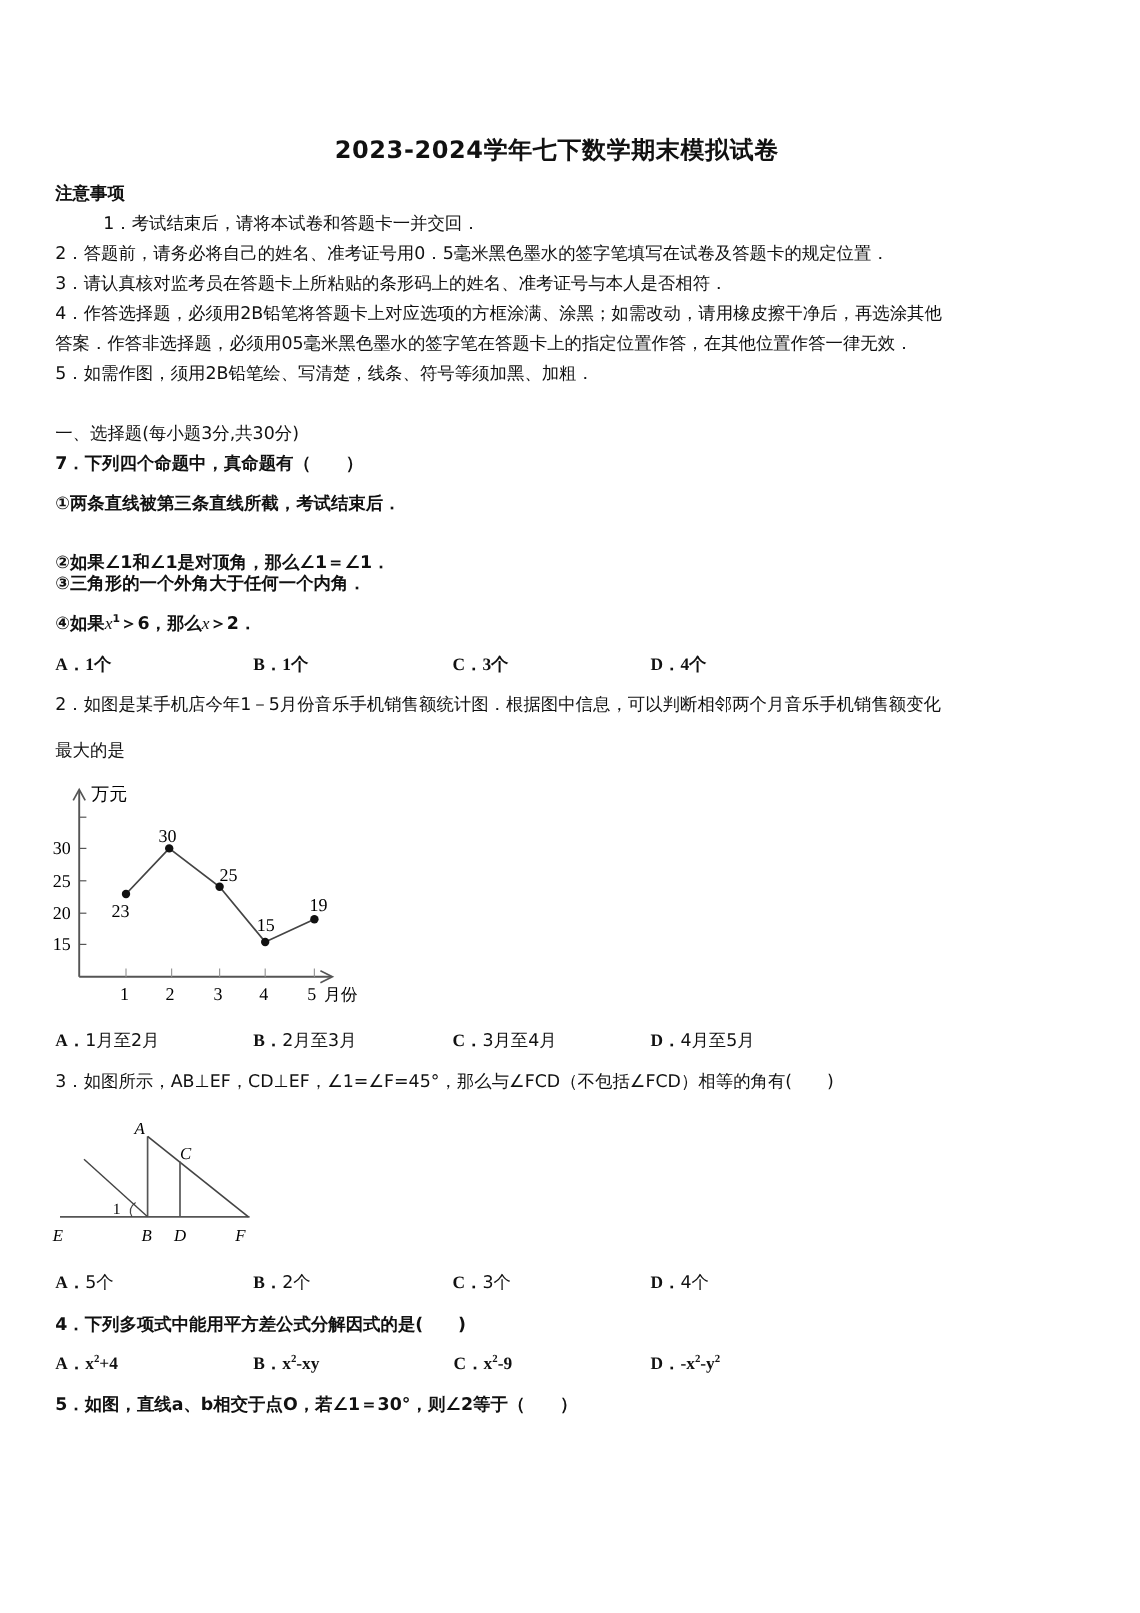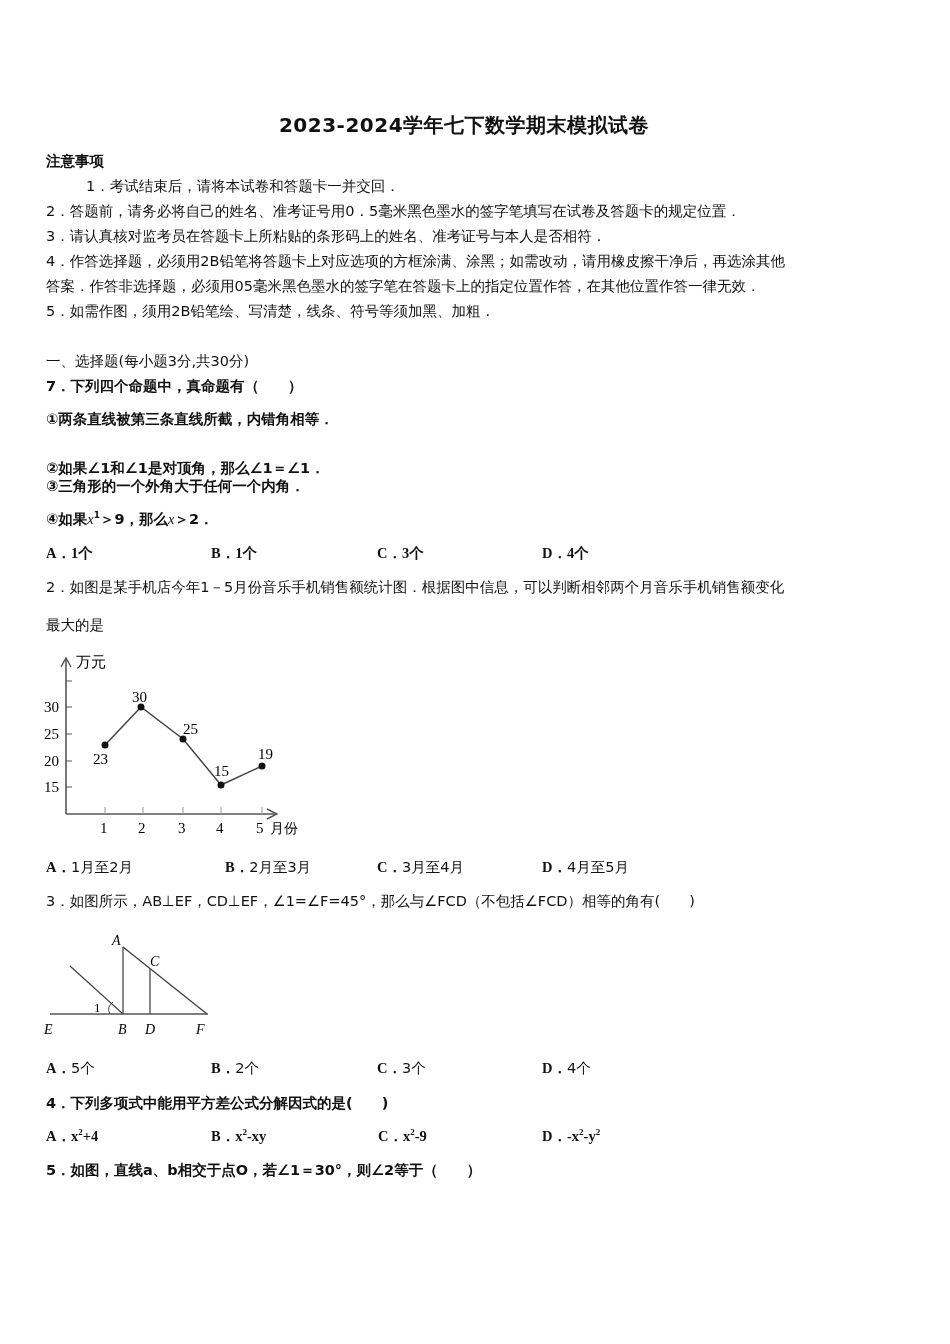--- a/index.html
+++ b/index.html
@@ -24,25 +24,25 @@
 <div class="line notice" style="top:177px;margin-left:40px;">1．考试结束后，请将本试卷和答题卡一并交回．</div>
 <div class="line notice" style="top:202px;">2．答题前，请务必将自己的姓名、准考证号用0．5毫米黑色墨水的签字笔填写在试卷及答题卡的规定位置．</div>
 <div class="line notice" style="top:227px;">3．请认真核对监考员在答题卡上所粘贴的条形码上的姓名、准考证号与本人是否相符．</div>
 <div class="line notice" style="top:252px;">4．作答选择题，必须用2B铅笔将答题卡上对应选项的方框涂满、涂黑；如需改动，请用橡皮擦干净后，再选涂其他</div>
 <div class="line notice" style="top:277px;">答案．作答非选择题，必须用05毫米黑色墨水的签字笔在答题卡上的指定位置作答，在其他位置作答一律无效．</div>
 <div class="line notice" style="top:302px;">5．如需作图，须用2B铅笔绘、写清楚，线条、符号等须加黑、加粗．</div>
 
 <div class="line" style="top:352px;">一、选择题(每小题3分,共30分)</div>
 
 <div class="line" style="top:377px;font-weight:bold;">7．下列四个命题中，真命题有（　　）</div>
-<div class="line" style="top:410px;font-weight:bold;">①两条直线被第三条直线所截，内错角相等．</div>
+<div class="line" style="top:410px;font-weight:bold;">①两条直线被第三条直线所截，考试结束后．</div>
 <div class="line" style="top:443px;font-weight:bold;margin-top:16px;">②如果∠1和∠1是对顶角，那么∠1＝∠1．</div>
 <div class="line" style="top:477px;font-weight:bold;">③三角形的一个外角大于任何一个内角．</div>
 <div class="line" style="top:510px;font-weight:bold;">
-  <span>④如果</span><i class="var">x</i><sup>1</sup><span>＞9，那么</span><i class="var">x</i><span>＞2．</span>
+  <span>④如果</span><i class="var">x</i><sup>1</sup><span>＞6，那么</span><i class="var">x</i><span>＞2．</span>
 </div>
 <div class="opts" style="top:544px;">
   <div class="opt serif" style="left:0;"><span>A．</span><span>1个</span></div>
   <div class="opt serif" style="left:165px;"><span>B．</span><span>1个</span></div>
   <div class="opt serif" style="left:331px;"><span>C．</span><span>3个</span></div>
   <div class="opt serif" style="left:496px;"><span>D．</span><span>4个</span></div>
 </div>
 
 <div class="line" style="top:578px;">2．如图是某手机店今年1－5月份音乐手机销售额统计图．根据图中信息，可以判断相邻两个月音乐手机销售额变化</div>
 <div class="line" style="top:616px;">最大的是</div>
@@ -85,21 +85,21 @@
   <circle cx="222" cy="121" r="3.5" fill="#111"></circle>
   <text x="53" y="119" font-size="15">23</text>
   <text x="92" y="57" font-size="15">30</text>
   <text x="143" y="89" font-size="15">25</text>
   <text x="174" y="131" font-size="15">15</text>
   <text x="218" y="114" font-size="15">19</text>
 </svg>
 
 <div class="opts" style="top:858px;">
   <div class="opt" style="left:0;"><span class="lbl">A．</span><span>1月至2月</span></div>
-  <div class="opt" style="left:165px;margin-left:14px;"><span class="lbl">B．</span><span>2月至3月</span></div>
+  <div class="opt" style="left:165px;"><span class="lbl">B．</span><span>2月至3月</span></div>
   <div class="opt" style="left:331px;"><span class="lbl">C．</span><span>3月至4月</span></div>
   <div class="opt" style="left:496px;"><span class="lbl">D．</span><span>4月至5月</span></div>
 </div>
 
 <div class="line" style="top:892px;">3．如图所示，AB⊥EF，CD⊥EF，∠1=∠F=45°，那么与∠FCD（不包括∠FCD）相等的角有(　　)</div>
 
 <svg style="position:absolute;left:40px;top:925px;" width="200" height="120" viewBox="0 0 200 120">
   <line x1="10" y1="89" x2="168" y2="89" stroke="#555" stroke-width="1.4"></line>
   <line x1="83" y1="22" x2="83" y2="89" stroke="#555" stroke-width="1.4"></line>
   <line x1="83" y1="22" x2="167" y2="89" stroke="#444" stroke-width="1.4"></line>

